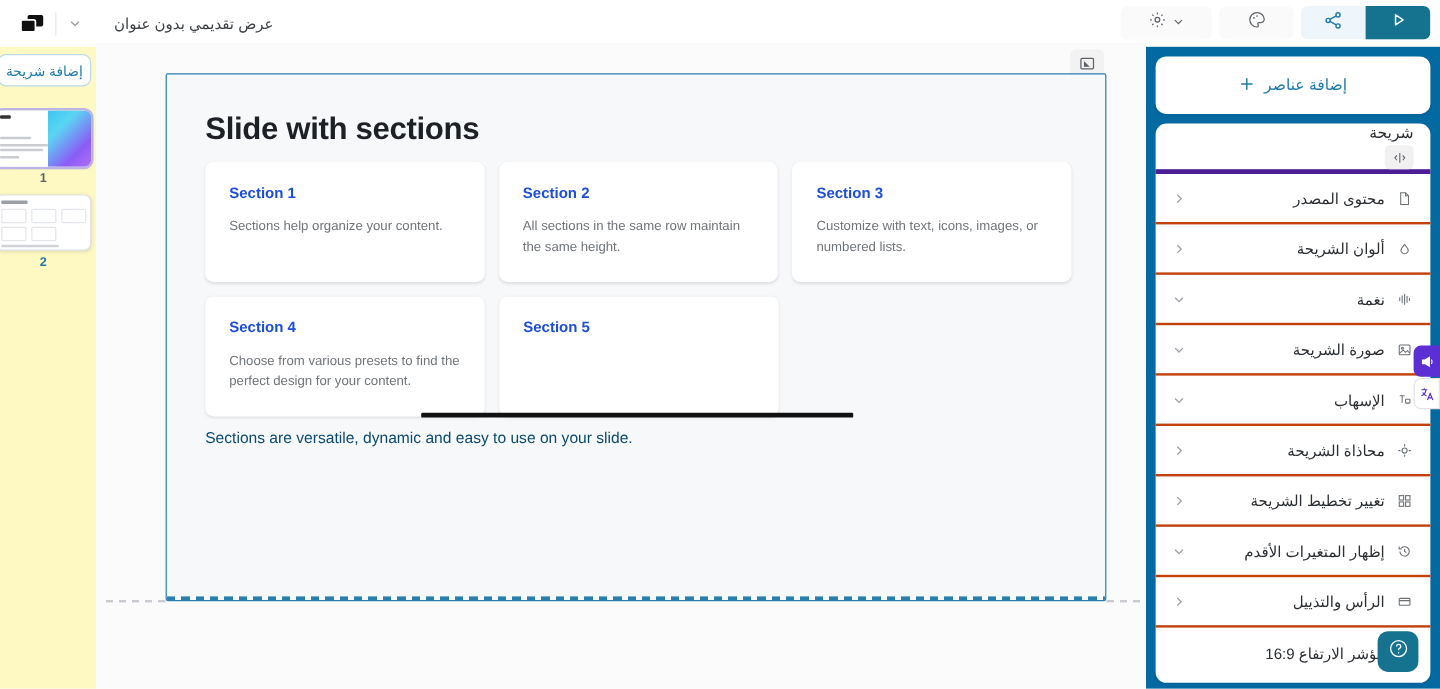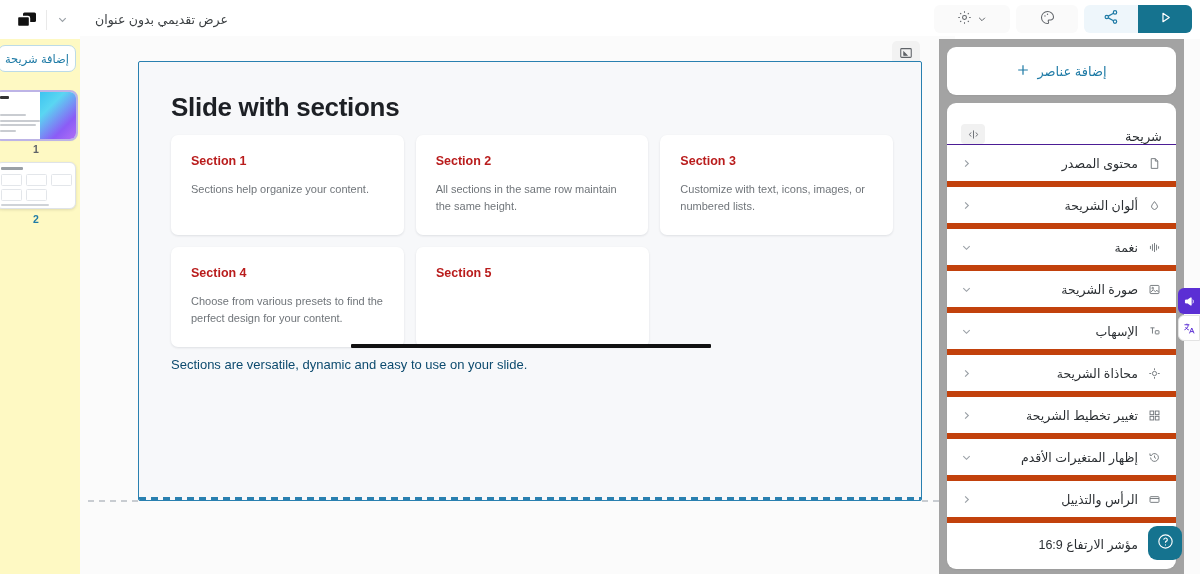--- a/index.html
+++ b/index.html
@@ -113,21 +113,21 @@
   .grid {
     position: absolute; left: 32px; top: 73px; width: 722px;
     display: flex; flex-direction: column; gap: 12px;
   }
   .row { display: flex; gap: 12px; }
   .card {
     background: #ffffff; border-radius: 7px; padding: 19px 20px 20px 20px;
     box-shadow: 0 1px 3px rgba(16,24,40,.07), 0 1px 2px rgba(16,24,40,.04);
     width: 233px; min-height: 95px;
   }
-  .card h3 { font-size: 12.5px; color: #b91c1c; font-weight: bold; margin-bottom: 13px; }
+  .card h3 { font-size: 12.5px; color: #1d4ed8; font-weight: bold; margin-bottom: 13px; }
   .card p { font-size: 11px; color: #70757a; line-height: 1.55; }
   .drag-bar {
     position: absolute; left: 212px; top: 282px; width: 360px; height: 4px;
     background: #111111; border-radius: 1px;
   }
   .slide-foot {
     position: absolute; left: 32px; top: 295px; font-size: 13px; color: #0c4a6e;
   }
   .drop-line {
     position: absolute; left: 0; bottom: 0; width: 784px; height: 3px;
@@ -135,41 +135,41 @@
   }
   .drop-outer-l, .drop-outer-r {
     position: absolute; top: 464px; height: 2px;
     background: repeating-linear-gradient(to right,#c8ccd1 0 6px,transparent 6px 11px);
   }
   .drop-outer-l { left: 8px; width: 50px; }
   .drop-outer-r { left: 842px; width: 30px; }
 
   
   .sidebar {
-    position: absolute; right: 16px; top: 39px; width: 245px; height: 535px;
-    background: #a3a3a3; padding: 0 8px;
+    position: absolute; right: 0; top: 39px; width: 245px; height: 535px;
+    background: #0369a1; padding: 0 8px;
   }
   .panel {
     background: #ffffff; border-radius: 9px; box-shadow: 0 1px 2px rgba(0,0,0,.05);
   }
   .panel.add { height: 48px; display: flex; align-items: center; justify-content: center;
     gap: 7px; color: #1f7ba6; font-size: 13px; direction: rtl; margin-top: 8px; }
   .panel.list { margin-top: 8px; padding: 0 0 4px 0; }
   .sb-head {
-    height: 42px; display: flex; align-items: flex-end; justify-content: space-between;
-    padding: 0 14px; direction: rtl; border-bottom: 1px solid #4c1d95;
+    height: 42px; display: flex; align-items: flex-start; justify-content: space-between;
+    padding: 0 14px; direction: rtl; border-bottom: 4px solid #4c1d95; flex-direction: column;
   }
   .sb-head-label { font-size: 13px; color: #2b2f33; }
   .sb-head-btn {
     width: 24px; height: 20px; background: #f1f1f1; border-radius: 4px;
     display: flex; align-items: center; justify-content: center; color: #5f6368;
   }
   .sb-row {
     height: 42px; display: flex; align-items: center; direction: rtl;
-    padding: 0 14px; gap: 9px; border-bottom: 6px solid #c2410c;
+    padding: 0 14px; gap: 9px; border-bottom: 2px solid #c2410c;
   }
   .sb-row:last-child { border-bottom: none; }
   .sb-ico { width: 15px; height: 15px; flex: 0 0 15px; color: #6b7075;
     display: flex; align-items: center; justify-content: center; }
   .sb-label { flex: 1; font-size: 12.5px; color: #2b2f33; }
   .sb-chev { color: #9aa0a6; display: flex; align-items: center; }
 
   
   .float-a {
     position: absolute; right: 0; top: 288px; width: 22px; height: 26px;

